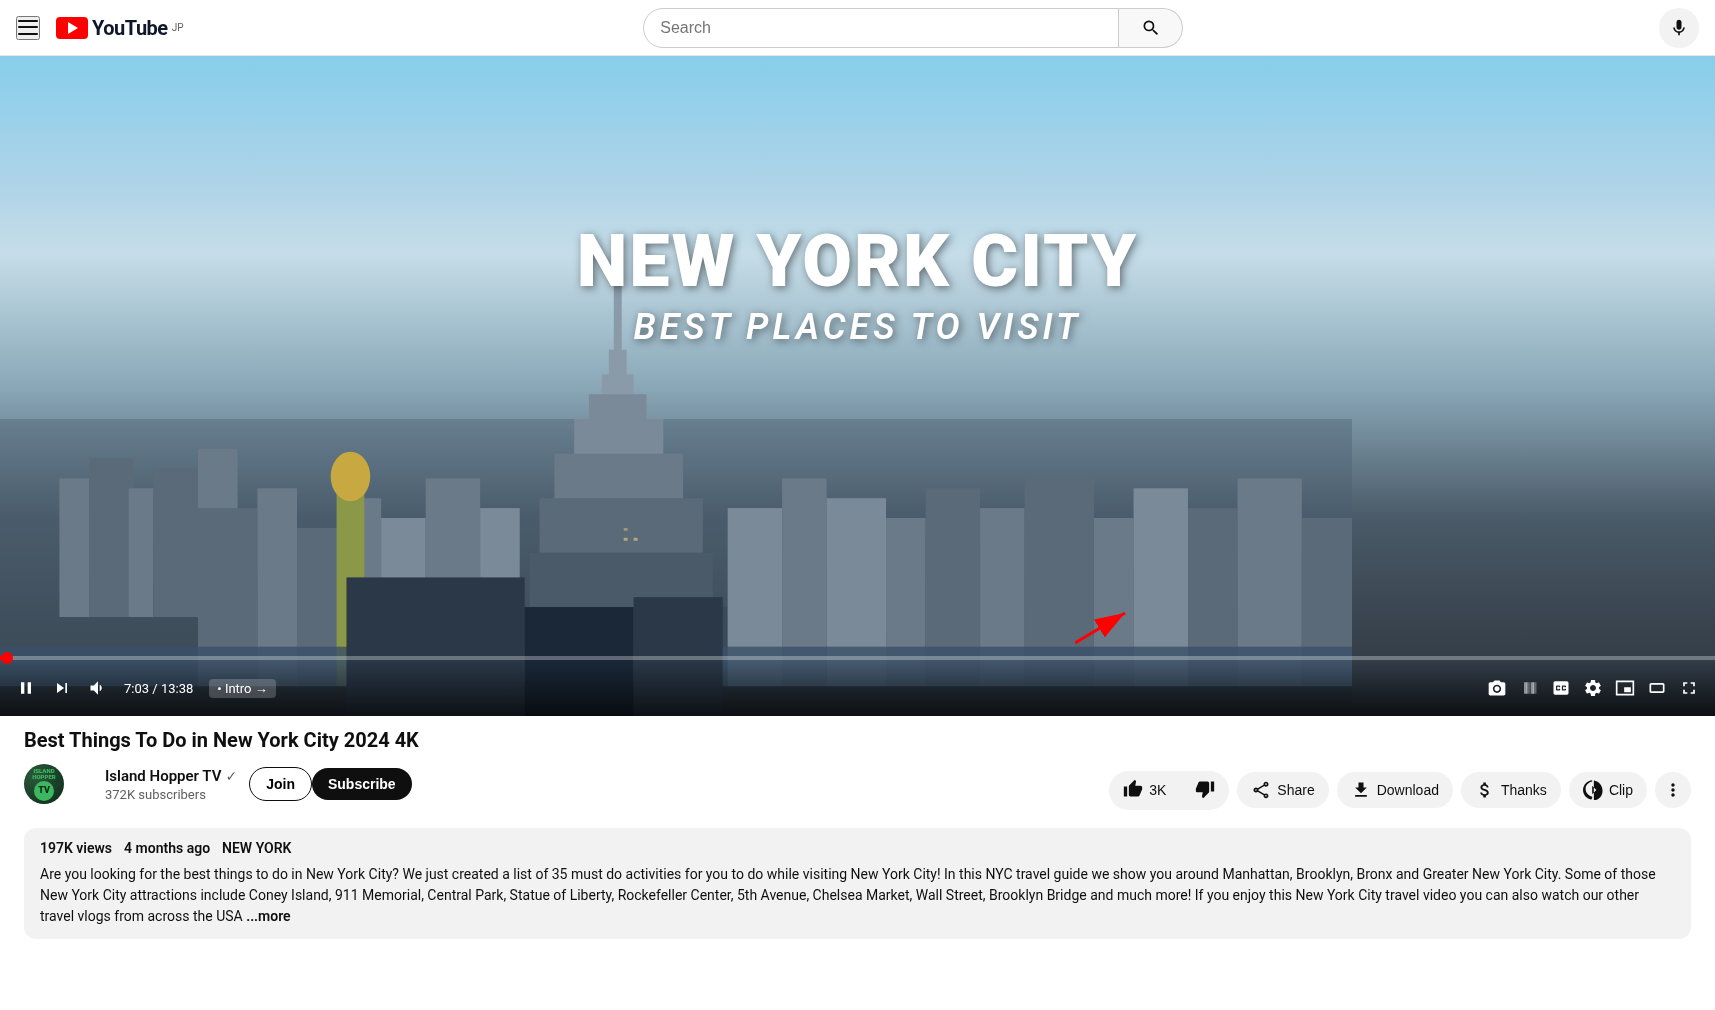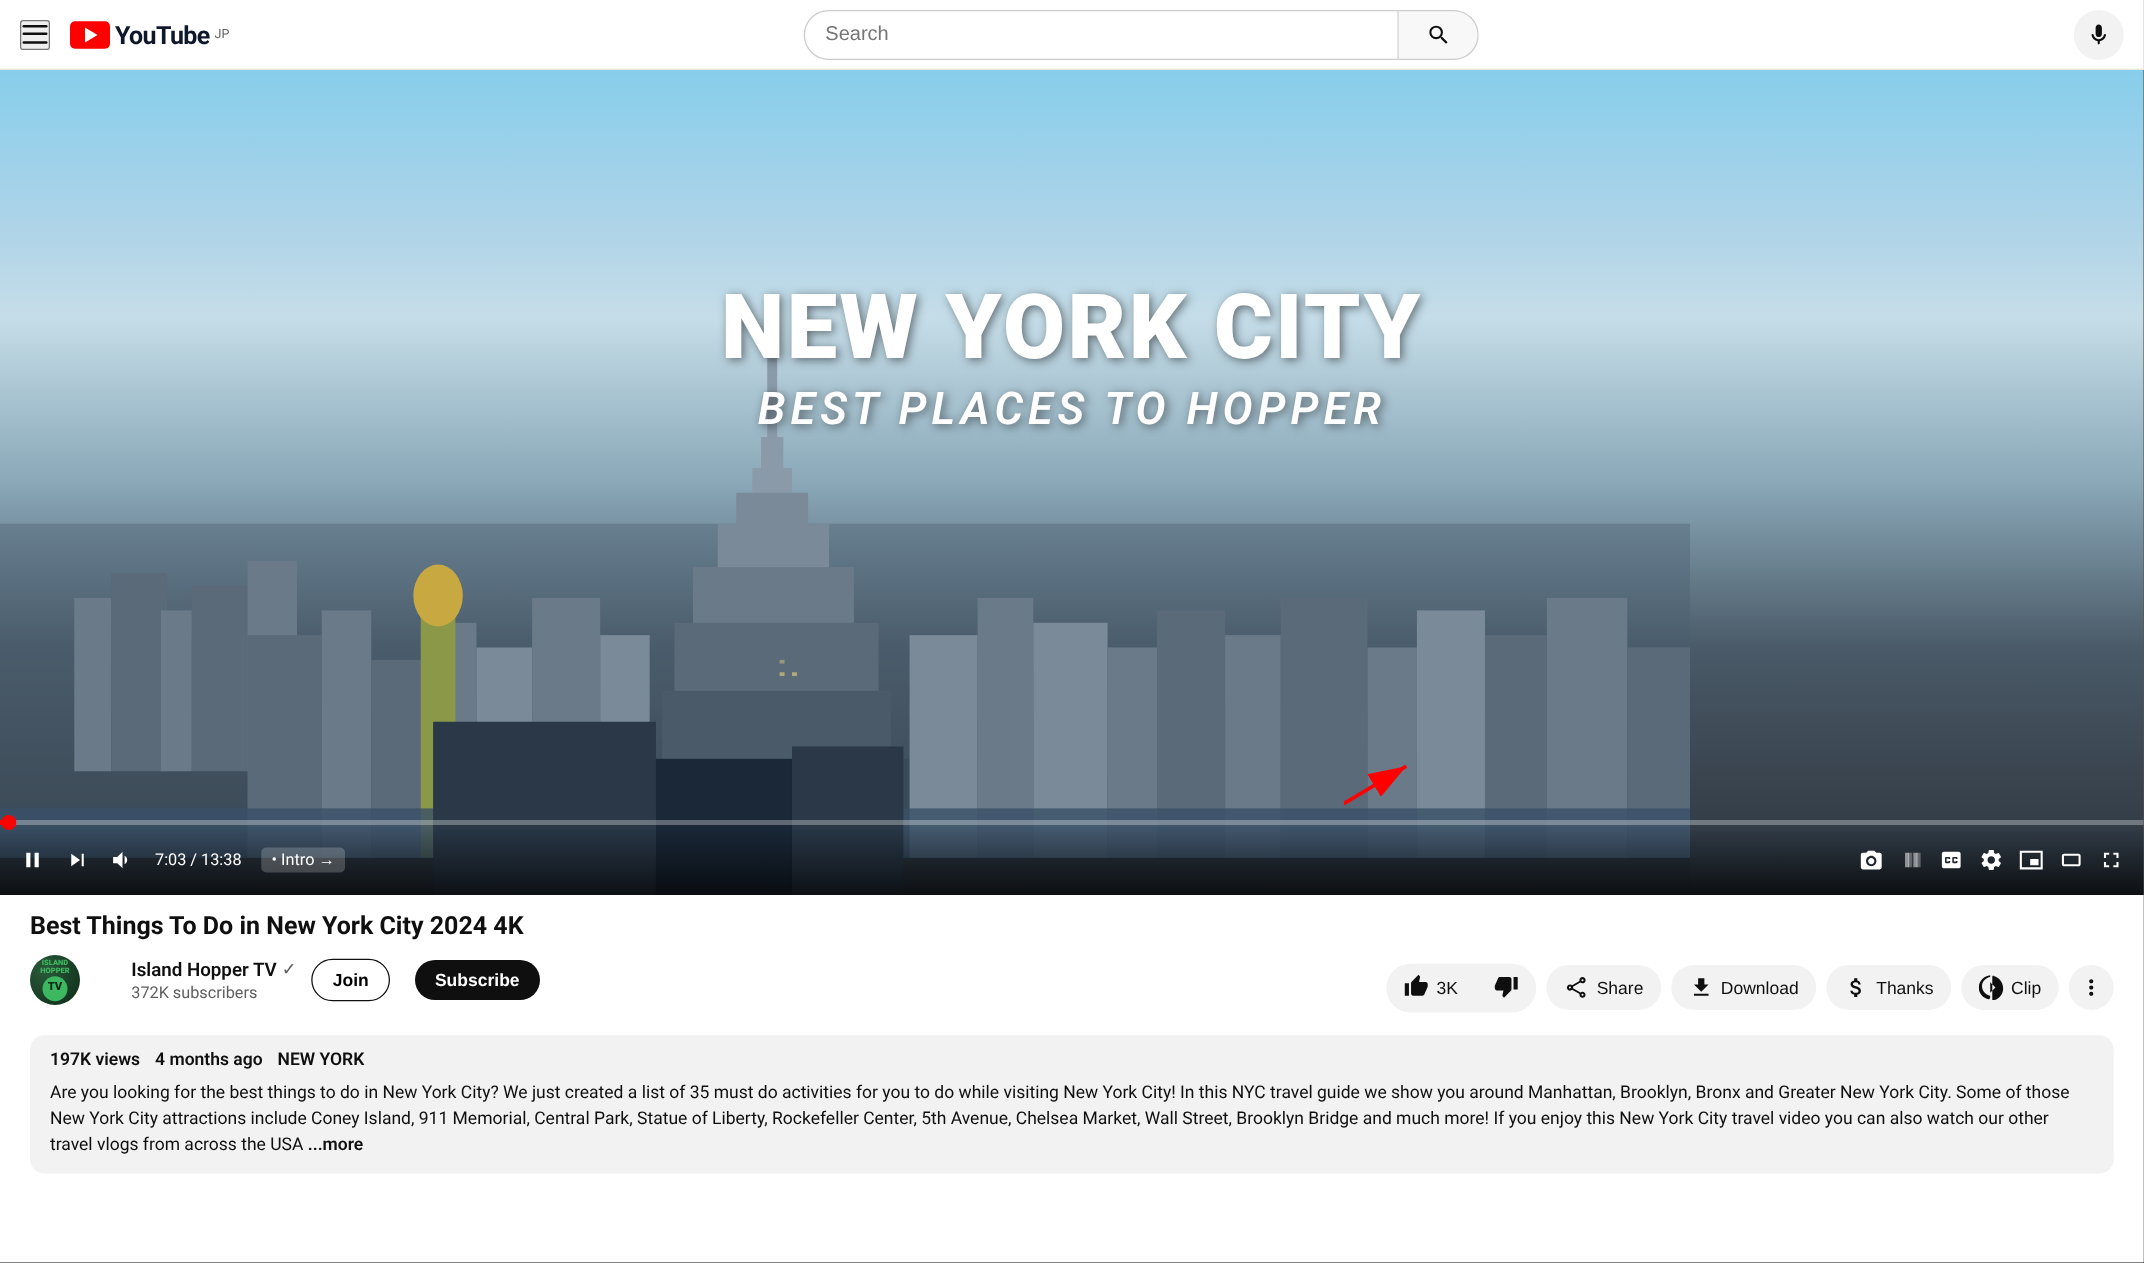--- a/index.html
+++ b/index.html
@@ -229,21 +229,21 @@
       line-height: 1;
       color: #4db86a;
     }
 
     .channel-info { flex: 1; margin-left: 29px; }
     .channel-name-row { display: flex; align-items: center; gap: 4px; }
     .channel-name { font-size: 15px; font-weight: 600; cursor: pointer; }
     .verified-badge { color: #606060; font-size: 14px; }
     .subscriber-count { font-size: 13px; color: #606060; margin-top: 2px; }
 
-    .channel-buttons { display: flex; gap: 20px; align-items: center; justify-content: flex-end; }
+    .channel-buttons { display: flex; gap: 0; align-items: center; justify-content: flex-end; }
     .join-btn {
       padding: 8px 16px;
       border: 1px solid #0f0f0f;
       background: #fff;
       border-radius: 20px;
       font-size: 14px;
       font-weight: 600;
       cursor: pointer;
     }
     .subscribe-btn {
@@ -434,21 +434,21 @@
           <rect x="530" y="390" width="110" height="180" fill="#1a2838"></rect>
           <rect x="640" y="380" width="90" height="190" fill="#2a3848"></rect>
 
           <rect x="630" y="320" width="4" height="3" fill="#d4c47a" opacity="0.7"></rect>
           <rect x="640" y="320" width="4" height="3" fill="#d4c47a" opacity="0.7"></rect>
           <rect x="630" y="310" width="4" height="3" fill="#d4c47a" opacity="0.5"></rect>
         </svg>
 
         <div class="video-title-overlay">
           <div class="main-title">NEW YORK CITY</div>
-          <div class="sub-title">BEST PLACES TO HOPPER</div>
+          <div class="sub-title">BEST PLACES TO VISIT</div>
         </div>
       </div>
 
       <div class="progress-container">
         <div class="progress-bar"></div>
         <div class="progress-dot"></div>
       </div>
 
       <div class="red-arrow">
         <svg width="60" height="40" viewBox="0 0 60 40">

